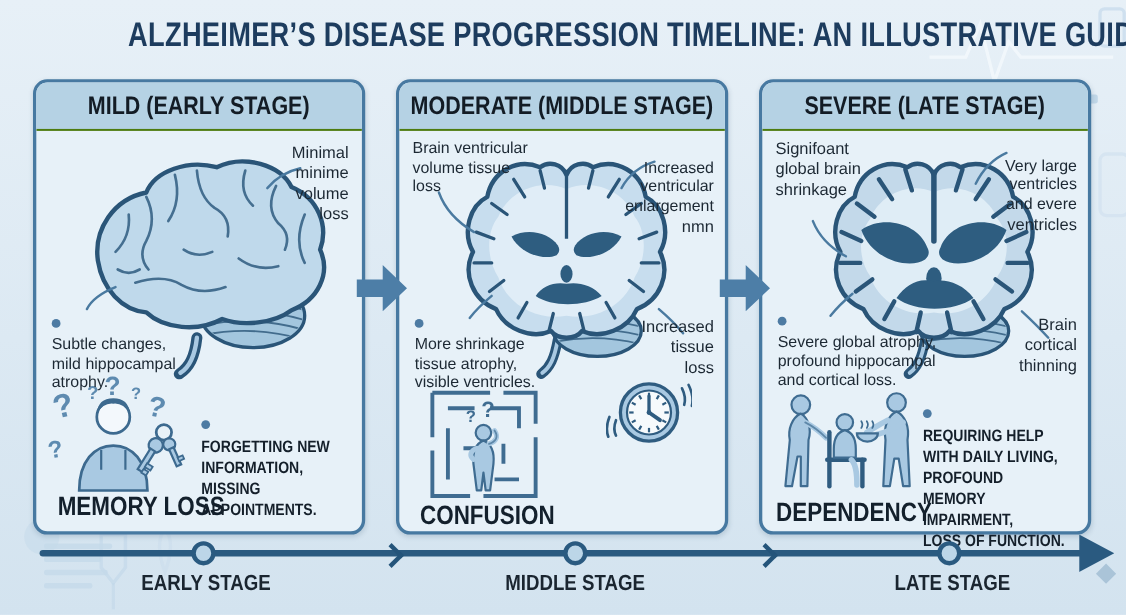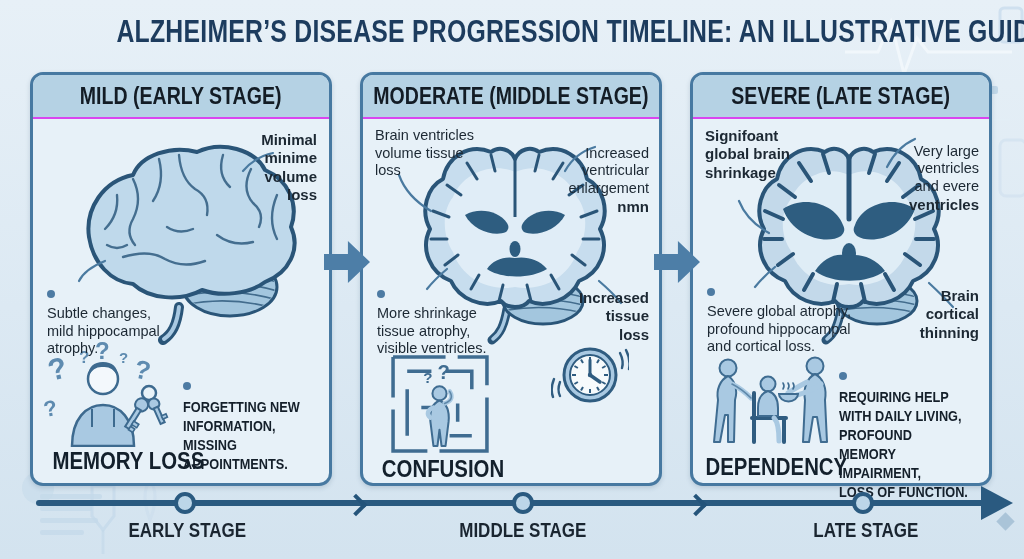--- a/index.html
+++ b/index.html
@@ -6,27 +6,27 @@
   .stage{position:relative;width:1024px;height:559px;font-family:"Liberation Sans",sans-serif;
          background:linear-gradient(180deg,#e7f0f7 0%,#dce9f3 55%,#d3e3ef 100%);overflow:hidden;}
   .bg-deco{position:absolute;inset:0;z-index:0;}
   .cx{display:inline-block;transform:scaleX(.85);transform-origin:center;white-space:nowrap;}
   .title-wrap{position:absolute;top:14px;left:0;width:1024px;text-align:center;z-index:2;}
   .title-wrap .t{display:inline-block;transform:scaleX(.8);transform-origin:center;white-space:nowrap;
                  font-size:31px;font-weight:bold;color:#1d3c5e;letter-spacing:.3px;}
   .panel{position:absolute;top:72px;width:302px;height:414px;box-sizing:border-box;
          border:3px solid #4779a1;border-radius:13px;background:#e7f1f8;z-index:1;
          box-shadow:0 2px 5px rgba(40,70,100,.18);}
-  .panel header{height:42px;background:#b5d2e4;border-bottom:2px solid #d946ef;
+  .panel header{height:42px;background:#b5d2e4;border-bottom:2px solid #4d7c0f;
                 border-radius:10px 10px 0 0;display:flex;align-items:center;justify-content:center;}
   .panel header span{font-size:23px;font-weight:bold;color:#131c25;}
   .ann{position:absolute;white-space:pre-line;font-size:14.5px;line-height:1.22;color:#1c2833;z-index:4;}
-  .ann.b{font-weight:bold;font-size:15px;}
+  .ann.b{font-weight:normal;font-size:15px;}
   .ann.right{text-align:right;}
-  .ann .bold-line{display:block;font-weight:bold;font-size:15px;}
+  .ann .bold-line{display:block;font-weight:normal;font-size:15px;}
   .bullet-row{position:absolute;display:flex;gap:7px;z-index:4;flex-direction:column;}
   .dot{width:8px;height:8px;border-radius:50%;background:#4d7ba3;margin-top:5px;flex:none;}
   .symptom-text{font-weight:bold;font-size:15px;line-height:1.27;white-space:pre-line;
                 transform:scaleX(.85);transform-origin:left top;color:#141f2a;}
   .caption{position:absolute;text-align:right;z-index:4;}
   .caption span{font-size:24px;font-weight:bold;color:#13202c;}
   .leaders,.brain,.picto{position:absolute;z-index:3;}
   .flow-arrow{position:absolute;top:241px;width:46px;height:42px;background:#4d7ea7;z-index:5;
               clip-path:polygon(0% 31%,52% 31%,52% 0%,100% 50%,52% 100%,52% 69%,0% 69%);}
   .tl-line{position:absolute;left:36px;top:500px;width:950px;height:6px;background:#2a5a80;border-radius:3px;z-index:2;}
@@ -215,21 +215,21 @@
       </g>
     </svg>
 
     <svg class="leaders" style="left:0;top:0" width="302" height="414" viewBox="0 0 302 414">
       <path d="M36,100 Q44,122 68,136" fill="none" stroke="#4a7aa0" stroke-width="2.2" stroke-linecap="round"></path>
       <path d="M232,72 Q212,78 202,96" fill="none" stroke="#4a7aa0" stroke-width="2.2" stroke-linecap="round"></path>
       <path d="M84,194 Q72,204 64,214" fill="none" stroke="#4a7aa0" stroke-width="2.2" stroke-linecap="round"></path>
       <path d="M236,206 Q250,218 258,228" fill="none" stroke="#4a7aa0" stroke-width="2.2" stroke-linecap="round"></path>
     </svg>
 
-    <div class="ann" style="left:12px;top:52px">Brain ventricles
+    <div class="ann" style="left:12px;top:52px">Brain ventricular
 volume tissue
 loss</div>
 
     <div class="ann right" style="right:10px;top:52px">
       <span>Increased
 ventricular
 enlargement</span>
       <span class="bold-line">nmn</span>
     </div>
 

